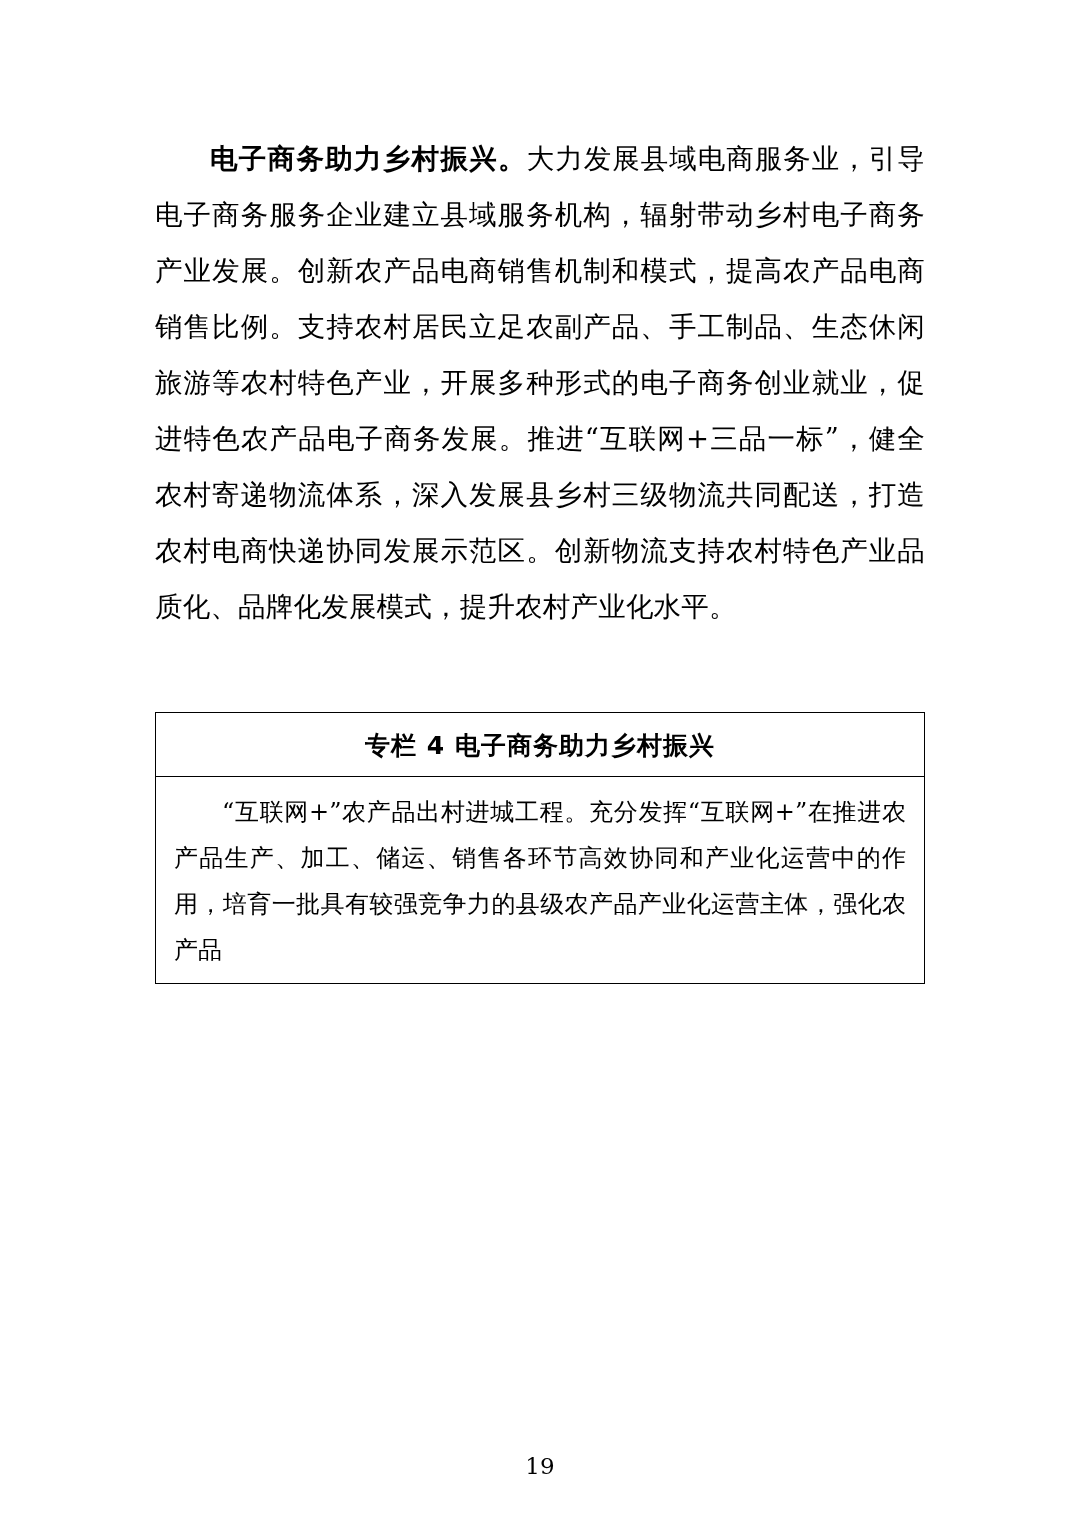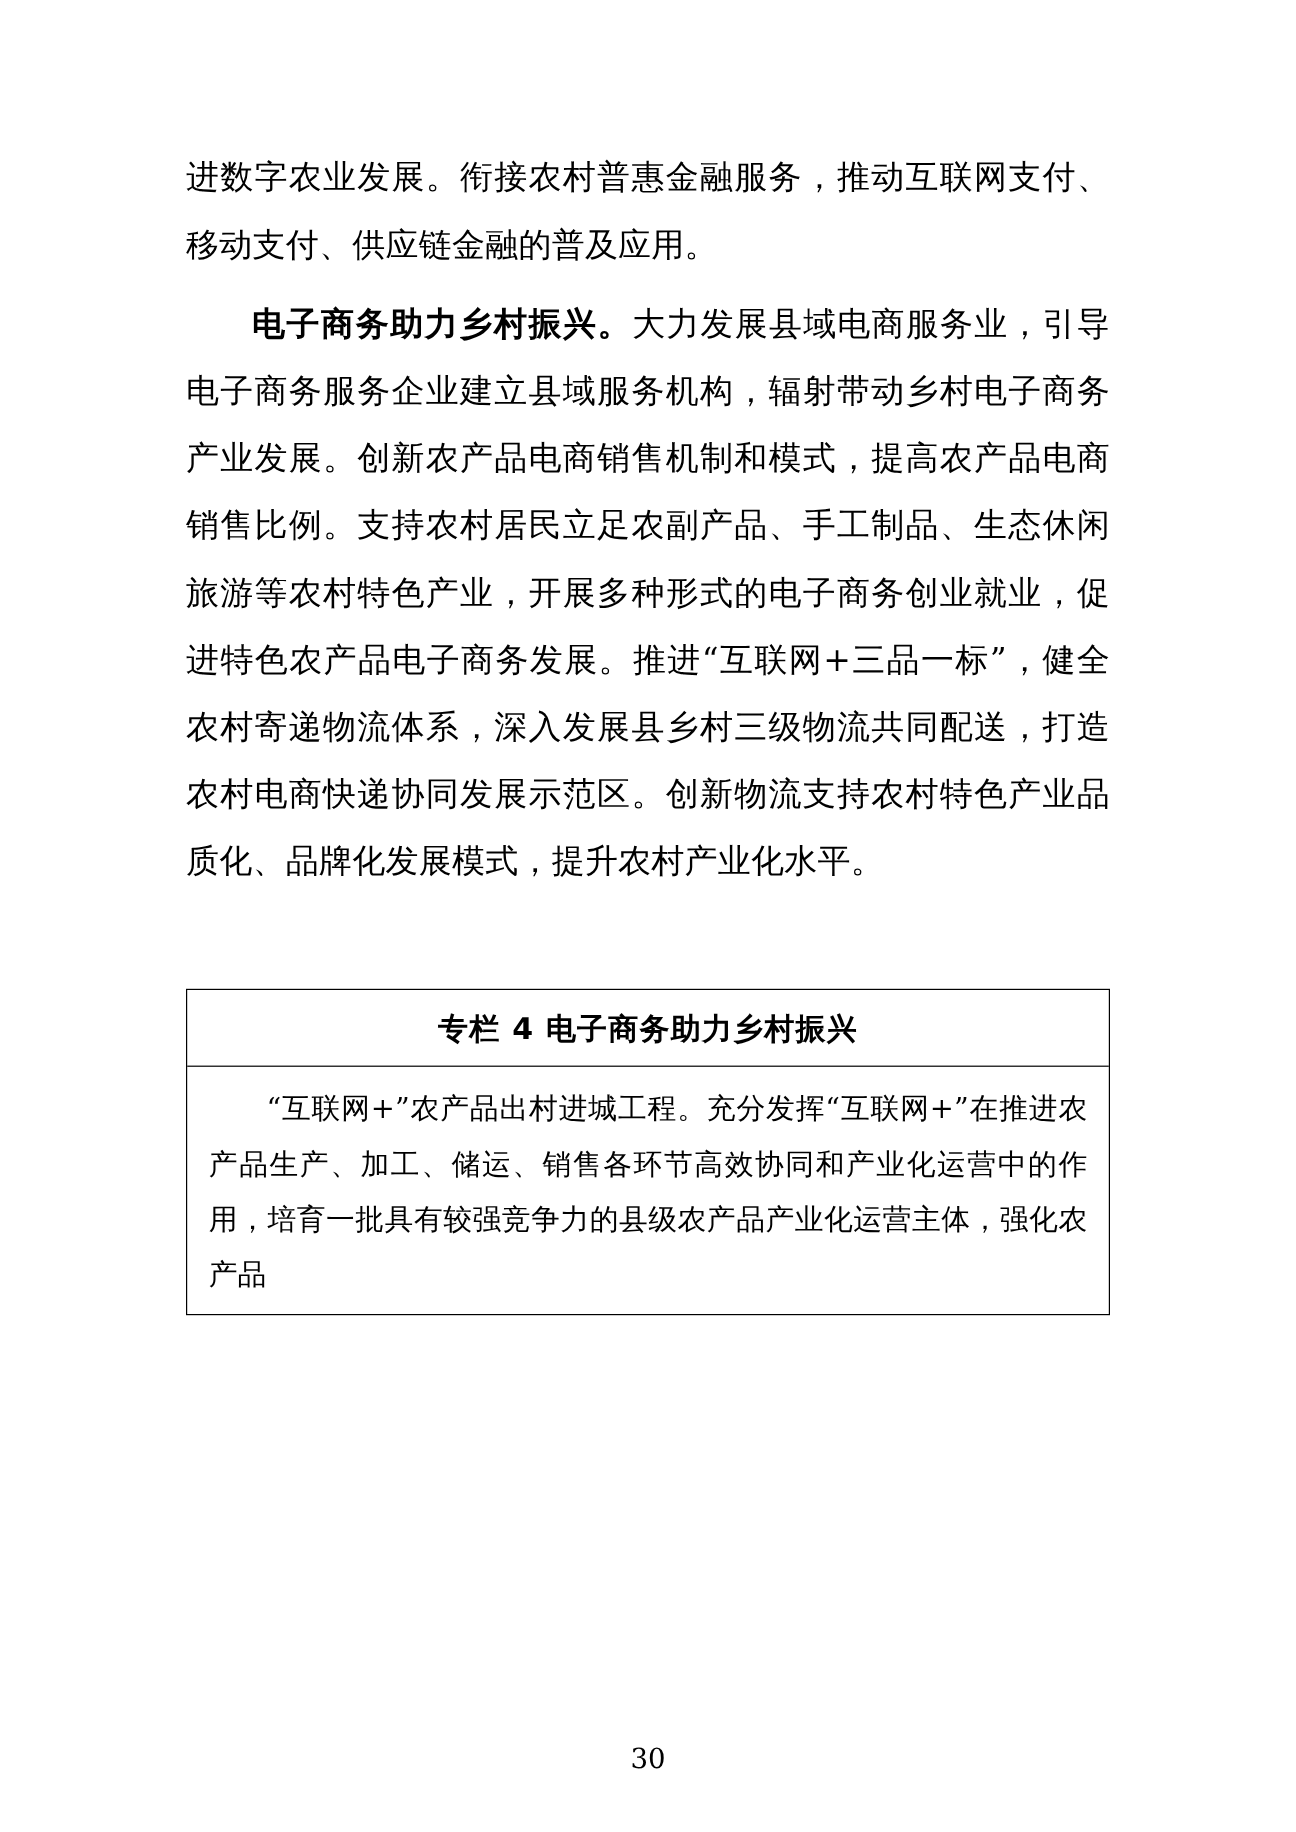--- a/index.html
+++ b/index.html
@@ -82,30 +82,29 @@
     font-family: "DejaVu Serif", "Liberation Serif", serif;
   }
 </style>
 </head>
 <body>
 
 <div class="page">
 
   <div class="body-text">
 
-    <p class="para">进数字农业发展。衔接农村普惠金融服务，推动互联网支付、移动支付、供应链金融的普及应用。</p>
 
     <div class="spacer-small"></div>
 
     <p class="para indent"><span class="lead-bold">电子商务助力乡村振兴。</span><span>大力发展县域电商服务业，引导电子商务服务企业建立县域服务机构，辐射带动乡村电子商务产业发展。创新农产品电商销售机制和模式，提高农产品电商销售比例。支持农村居民立足农副产品、手工制品、生态休闲旅游等农村特色产业，开展多种形式的电子商务创业就业，促进特色农产品电子商务发展。推进“互联网+三品一标”，健全农村寄递物流体系，深入发展县乡村三级物流共同配送，打造农村电商快递协同发展示范区。创新物流支持农村特色产业品质化、品牌化发展模式，提升农村产业化水平。</span></p>
   </div>
 
   <div class="box-gap"></div>
 
   <div class="callout-box">
     <div class="callout-title">专栏 4  电子商务助力乡村振兴</div>
     <div class="callout-body">
       <p>“互联网+”农产品出村进城工程。充分发挥“互联网+”在推进农产品生产、加工、储运、销售各环节高效协同和产业化运营中的作用，培育一批具有较强竞争力的县级农产品产业化运营主体，强化农产品</p>
     </div>
   </div>
 
-  <div class="page-number">30</div>
+  <div class="page-number">19</div>
 </div>
 
 </body></html>

